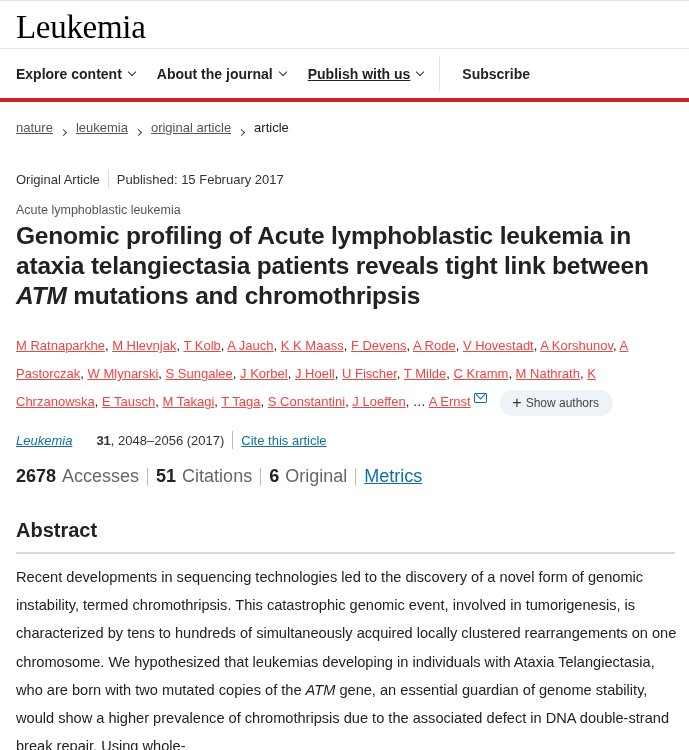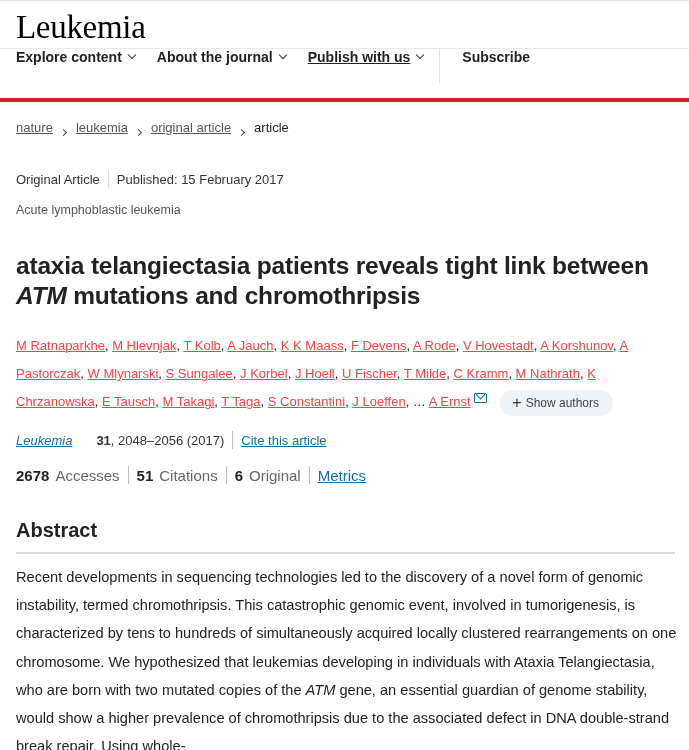--- a/index.html
+++ b/index.html
@@ -2,21 +2,21 @@
 <html><head>
   <meta charset="utf-8">
   <style>
     * { box-sizing: border-box; margin: 0; padding: 0; }
     html, body { width: 689px; height: 750px; overflow: hidden; background: #fff; }
     body { font-family: "DejaVu Sans", "Liberation Sans", sans-serif; color: #222; position: relative; }
 
     .header { position: absolute; left: 0; top: 0; width: 689px; height: 102px; border-top: 1px solid #e0e0e0; }
     .logo { position: absolute; left: 16px; top: 8px; font-family: "Liberation Serif", "DejaVu Serif", serif; font-size: 33px; color: #000; letter-spacing: -0.3px; }
     .header-divider { position: absolute; left: 0; top: 47px; width: 689px; height: 1px; background: #e8e8e8; }
-    .nav { position: absolute; left: 16px; top: 48px; height: 50px; display: flex; align-items: flex-start; }
+    .nav { position: absolute; left: 16px; top: 48px; height: 50px; display: flex; align-items: center; }
     .nav-item { font-family: "Liberation Sans", sans-serif; font-weight: bold; font-size: 14px; color: #222; display: flex; align-items: center; margin-right: 22px; white-space: nowrap; cursor: pointer; }
     .nav-item.underline .nav-label { text-decoration: underline; }
     .chev { display: inline-block; width: 6px; height: 6px; border-right: 1.6px solid #333; border-bottom: 1.6px solid #333; transform: rotate(45deg); margin-left: 7px; margin-top: -4px; }
     .nav-sep { width: 1px; height: 34px; background: #e3e3e3; margin-right: 22px; margin-left: -6px; }
     .red-bar { position: absolute; left: 0; top: 97px; width: 689px; height: 4px; background: #d3212a; }
 
     .breadcrumb { position: absolute; left: 16px; top: 120px; display: flex; align-items: flex-end; font-size: 13px; font-family: "Liberation Sans", sans-serif; }
     .bc-link { color: #555; text-decoration: underline; cursor: pointer; }
     .bc-current { color: #222; }
     .bc-sep { display: inline-block; width: 5px; height: 5px; border-right: 1.5px solid #444; border-top: 1.5px solid #444; transform: rotate(45deg); margin: 0 10px 0 8px; }
@@ -35,21 +35,21 @@
     .mail-icon::after { content: ""; position: absolute; left: 2px; top: -3px; width: 6px; height: 6px; border-right: 1.5px solid #0f6fa5; border-bottom: 1.5px solid #0f6fa5; transform: rotate(45deg); }
     .show-authors { display: inline-flex; align-items: center; height: 26px; padding: 0 14px 0 12px; margin-left: 10px; background: #eef3f7; border-radius: 14px; color: #444; font-size: 12px; cursor: pointer; vertical-align: middle; }
     .plus { font-size: 16px; margin-right: 4px; color: #333; }
 
     .citation { position: absolute; left: 16px; top: 431px; display: flex; align-items: center; font-family: "Liberation Sans", sans-serif; font-size: 13px; color: #333; }
     .journal-link { color: #0f6fa5; font-style: italic; text-decoration: underline; cursor: pointer; }
     .vol { font-weight: bold; margin-left: 24px; }
     .cite-link { color: #0f6fa5; text-decoration: underline; cursor: pointer; }
     .vsep { width: 1px; height: 18px; background: #bbb; margin: 0 8px; }
 
-    .metrics { position: absolute; left: 16px; top: 466px; display: flex; align-items: center; font-family: "Liberation Sans", sans-serif; font-size: 15px; color: #666; text-align: right; }
+    .metrics { position: absolute; left: 16px; top: 466px; display: flex; align-items: center; font-family: "Liberation Sans", sans-serif; font-size: 18px; color: #666; text-align: right; }
     .metric-num { font-weight: bold; color: #222; margin-right: 6px; }
     .metrics-link { color: #0f6fa5; text-decoration: underline; cursor: pointer; }
 
     .abstract-heading { position: absolute; left: 16px; top: 519px; font-family: Liberation Sans, sans-serif; font-weight: bold; font-size: 20px; color: #222; }
     .abstract-rule { position: absolute; left: 16px; top: 552px; width: 659px; height: 2px; background: #dadada; }
     .abstract-body { position: absolute; left: 16px; top: 563px; width: 665px; font-family: "Liberation Sans", sans-serif; font-size: 14.6px; line-height: 28.2px; color: #222; }
     .abstract-body i { font-style: italic; }
   </style>
 </head>
 <body>
@@ -90,21 +90,21 @@
 
 <div class="meta">
   <span>Original Article</span>
   <span class="meta-sep"></span>
   <span>Published: 15 February 2017</span>
 </div>
 
 <div class="subject">Acute lymphoblastic leukemia</div>
 
 <h1 class="title">
-  <br>
+  <span>Genomic profiling of Acute lymphoblastic leukemia in</span><br>
   <span>ataxia telangiectasia patients reveals tight link between</span><br>
   <i>ATM</i><span> mutations and chromothripsis</span>
 </h1>
 
 <div class="authors">
   <span id="author-container"><span class="author">M Ratnaparkhe</span><span>, </span><span class="author">M Hlevnjak</span><span>, </span><span class="author">T Kolb</span><span>, </span><span class="author">A Jauch</span><span>, </span><span class="author">K K Maass</span><span>, </span><span class="author">F Devens</span><span>, </span><span class="author">A Rode</span><span>, </span><span class="author">V Hovestadt</span><span>, </span><span class="author">A Korshunov</span><span>, </span><span class="author">A Pastorczak</span><span>, </span><span class="author">W Mlynarski</span><span>, </span><span class="author">S Sungalee</span><span>, </span><span class="author">J Korbel</span><span>, </span><span class="author">J Hoell</span><span>, </span><span class="author">U Fischer</span><span>, </span><span class="author">T Milde</span><span>, </span><span class="author">C Kramm</span><span>, </span><span class="author">M Nathrath</span><span>, </span><span class="author">K Chrzanowska</span><span>, </span><span class="author">E Tausch</span><span>, </span><span class="author">M Takagi</span><span>, </span><span class="author">T Taga</span><span>, </span><span class="author">S Constantini</span><span>, </span><span class="author">J Loeffen</span><span>, </span></span><span>…</span>
   <span class="author">A Ernst</span><span class="mail-icon"></span>
   <span class="show-authors">
     <span class="plus">+</span>
     <span>Show authors</span>

